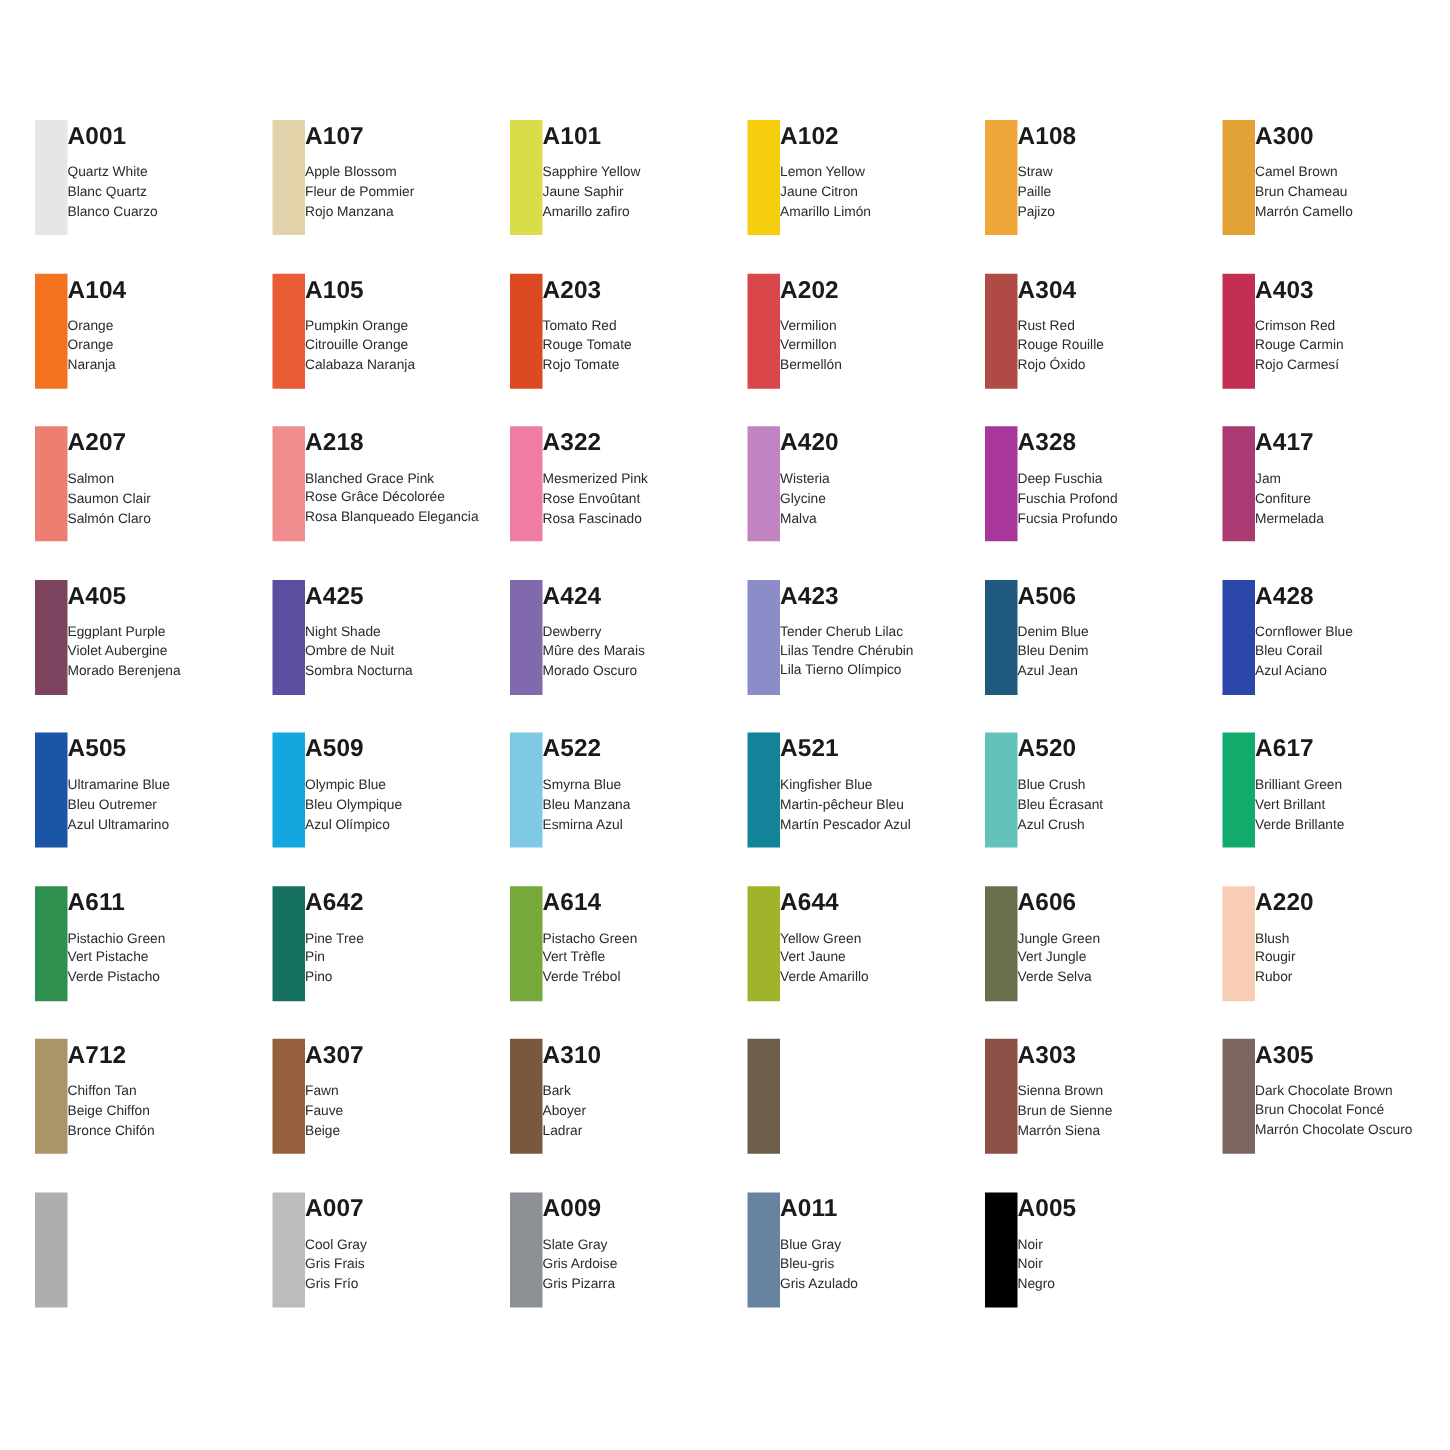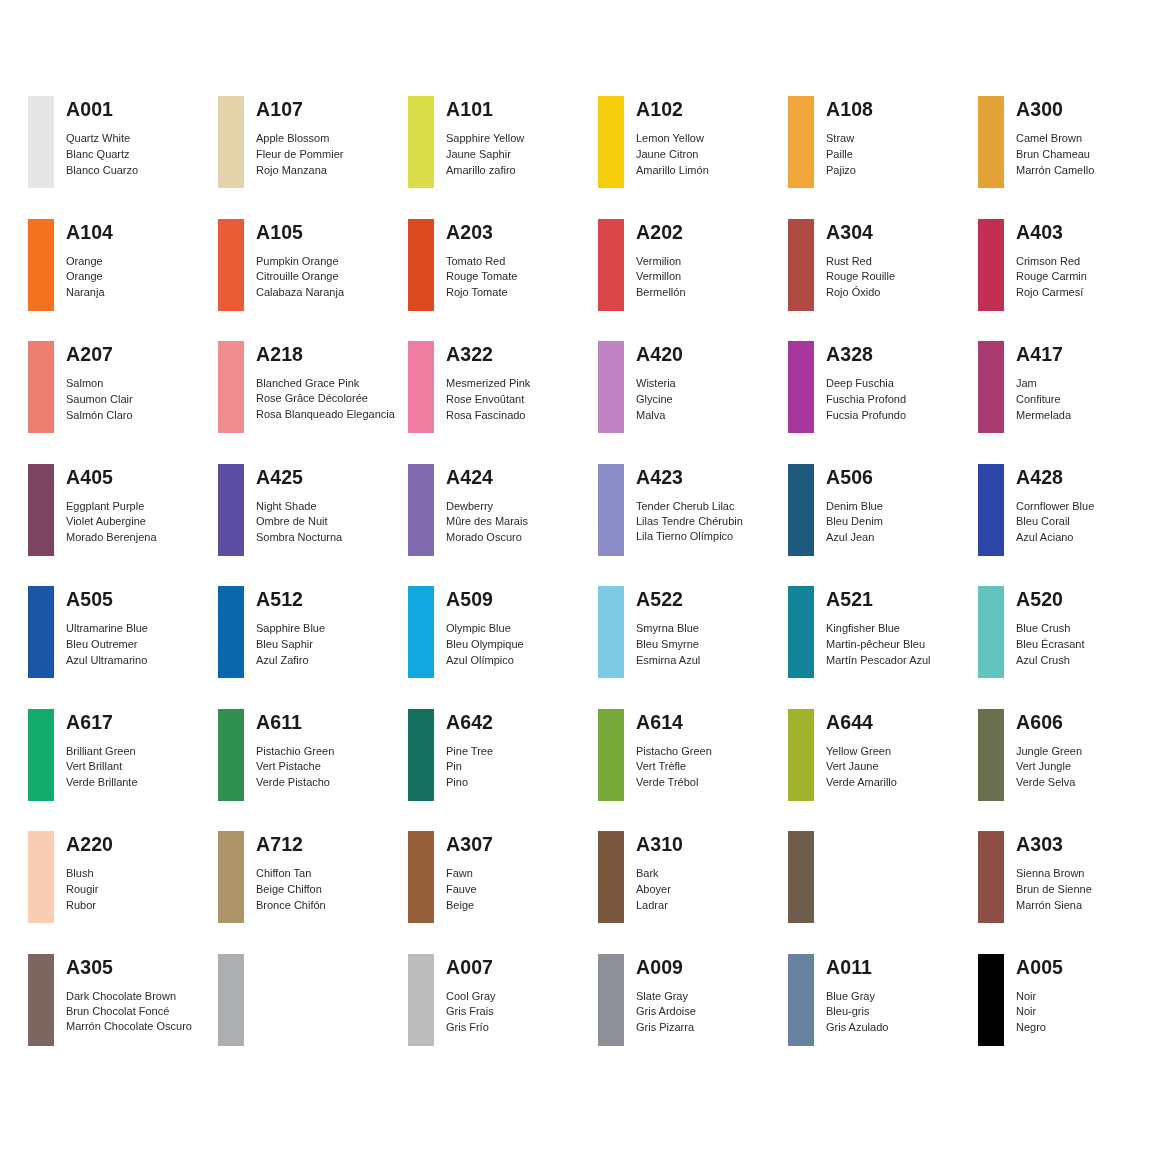--- a/index.html
+++ b/index.html
@@ -19,21 +19,20 @@
   .swatch-grid {
     display: grid;
     grid-template-columns: repeat(6, 190px);
     grid-auto-rows: 122.5px;
     justify-content: start;
     padding-left: 28px;
   }
   .swatch-cell {
     display: flex;
     align-items: flex-start;
-    gap: 12px;
   }
   .swatch-chip {
     width: 26px;
     height: 92px;
     flex: 0 0 26px;
     border-radius: 0;
   }
   .swatch-text {
     padding-top: 2px;
     min-width: 0;
@@ -332,48 +331,37 @@
         <div class="swatch-text">
           <div class="swatch-code">A505</div>
           <div class="swatch-names">
             <div>Ultramarine Blue</div>
             <div>Bleu Outremer</div>
             <div>Azul Ultramarino</div>
           </div>
         </div>
       </div>
       <div class="swatch-cell">
-        <div class="swatch-chip" title="#0a67ab" style="background: rgb(10, 103, 171);"></div>
-        <div class="swatch-text">
-          <div class="swatch-code">A512</div>
-          <div class="swatch-names">
-            <div>Sapphire Blue</div>
-            <div>Bleu Saphir</div>
-            <div>Azul Zafiro</div>
-          </div>
-        </div>
-      </div>
-      <div class="swatch-cell">
         <div class="swatch-chip" title="#12a7de" style="background: rgb(18, 167, 222);"></div>
         <div class="swatch-text">
           <div class="swatch-code">A509</div>
           <div class="swatch-names">
             <div>Olympic Blue</div>
             <div>Bleu Olympique</div>
             <div>Azul Olímpico</div>
           </div>
         </div>
       </div>
       <div class="swatch-cell">
         <div class="swatch-chip" title="#7ec9e3" style="background: rgb(126, 201, 227);"></div>
         <div class="swatch-text">
           <div class="swatch-code">A522</div>
           <div class="swatch-names">
             <div>Smyrna Blue</div>
-            <div>Bleu Smyrne</div>
+            <div>Bleu Manzana</div>
             <div>Esmirna Azul</div>
           </div>
         </div>
       </div>
       <div class="swatch-cell">
         <div class="swatch-chip" title="#128399" style="background: rgb(18, 131, 153);"></div>
         <div class="swatch-text">
           <div class="swatch-code">A521</div>
           <div class="swatch-names">
             <div>Kingfisher Blue</div>

